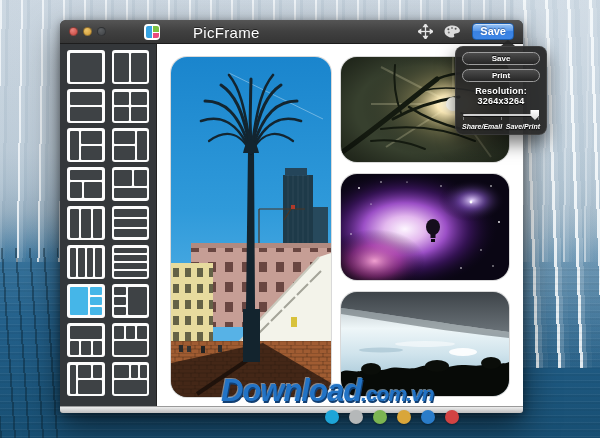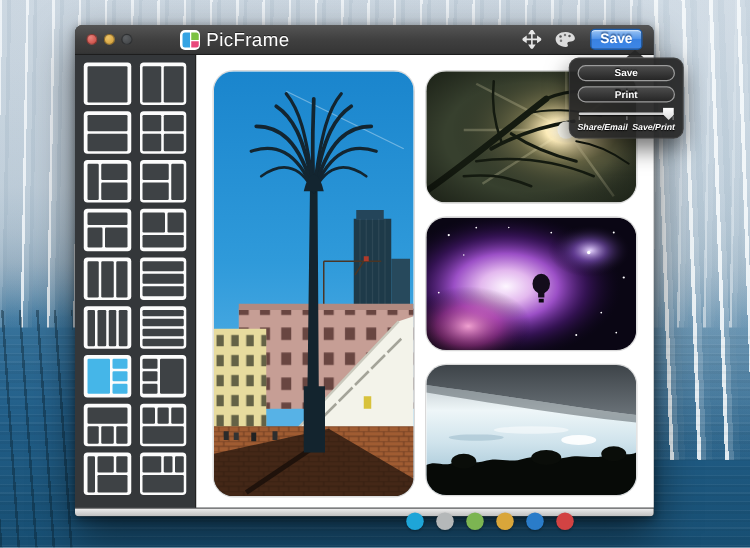--- a/index.html
+++ b/index.html
@@ -35,21 +35,21 @@
   .light.red { background:radial-gradient(circle at 35% 30%, #e8837c, #c6453d); }
   .light.yellow { background:radial-gradient(circle at 35% 30%, #eec56a, #cf9a34); }
   .light.gray { background:radial-gradient(circle at 35% 30%, #5c5f62, #3f4245); }
 
   .logo { position:absolute; left:84px; top:0; height:24px; display:flex; align-items:center; gap:5px; }
   .logo-icon { width:16px; height:16px; background:#fff; border-radius:4px; padding:2px;
     display:grid; grid-template-columns:6px 6px; grid-template-rows:1fr 1fr; gap:1px; }
   .li-left { grid-row:1 / span 2; border-radius:2px 0 0 2px; }
   .li-tr { border-radius:0 2px 0 0; }
   .li-br { border-radius:0 0 2px 0; }
-  .logo-text { color:#fff; font-size:15px; letter-spacing:0.3px; text-shadow:0 -1px 0 rgba(0,0,0,0.5); }
+  .logo-text { color:#fff; font-size:15px; letter-spacing:0.3px; text-shadow:0 -1px 0 rgba(0,0,0,0.5);margin-left:28px; }
 
   .toolbar { margin-left:auto; display:flex; align-items:center; gap:11px; padding-right:9px; }
   .tool-icon { display:flex; align-items:center; cursor:default; }
   .save-btn { min-width:33px; height:17px; padding:0 7px; border-radius:4px; border:1px solid #1c5cab;
     background:linear-gradient(180deg,#9ac4f4 0%,#5697ea 45%,#3a82e2 50%,#3f89ea 100%);
     color:#fff; font-size:11px; font-weight:bold; line-height:15px; text-align:center;
     text-shadow:0 -1px 1px rgba(0,30,80,0.5); box-shadow:inset 0 1px 0 rgba(255,255,255,0.5); }
 
   .app-body { display:flex; height:362px; }
 
@@ -420,38 +420,42 @@
           <ellipse cx="122" cy="60" rx="14" ry="4" fill="#ffffff" opacity="0.9"></ellipse>
           <ellipse cx="84" cy="52" rx="30" ry="3" fill="rgba(255,255,255,0.5)"></ellipse>
           <ellipse cx="40" cy="58" rx="22" ry="2.5" fill="rgba(160,190,205,0.6)"></ellipse>
           <path d="M0 104 V80 C8 76 14 82 22 78 C30 74 36 80 46 77 C58 73 66 79 78 75 C90 71 100 77 112 74 C124 71 134 76 146 72 C154 70 162 73 168 70 V104 Z" fill="#070a07"></path>
           <ellipse cx="30" cy="77" rx="10" ry="6" fill="#0a0d09"></ellipse>
           <ellipse cx="96" cy="74" rx="12" ry="6" fill="#0a0d09"></ellipse>
           <ellipse cx="150" cy="71" rx="10" ry="6" fill="#0a0d09"></ellipse>
         </svg>
       </div>
 
+      <div class="watermark">
+        <span class="wm-main">Download</span><span class="wm-suffix">.com.vn</span>
+      </div>
     </div>
   </div>
 
   <div class="bottom-strip"></div>
 </div>
 
 <div class="dots">
     <span style="background: rgb(30, 165, 216);"></span>
     <span style="background: rgb(181, 184, 185);"></span>
     <span style="background: rgb(124, 181, 82);"></span>
     <span style="background: rgb(217, 166, 58);"></span>
     <span style="background: rgb(42, 124, 201);"></span>
     <span style="background: rgb(210, 67, 67);"></span>
   </div>
 
 <div class="dropdown">
   <div class="dd-pill">Save</div>
   <div class="dd-pill">Print</div>
+  <div class="dd-res">Resolution: 3264x3264</div>
   <div class="dd-slider">
     <div class="dd-track"></div>
     <span class="dd-tick" style="left:0%"></span>
     <span class="dd-tick" style="left:50%"></span>
     <span class="dd-tick" style="left:99%"></span>
     <div class="dd-handle" style="left: calc(94% - 4px);"></div>
   </div>
   <div class="dd-labels">
     <span>Share/Email</span>
     <span>Save/Print</span>

